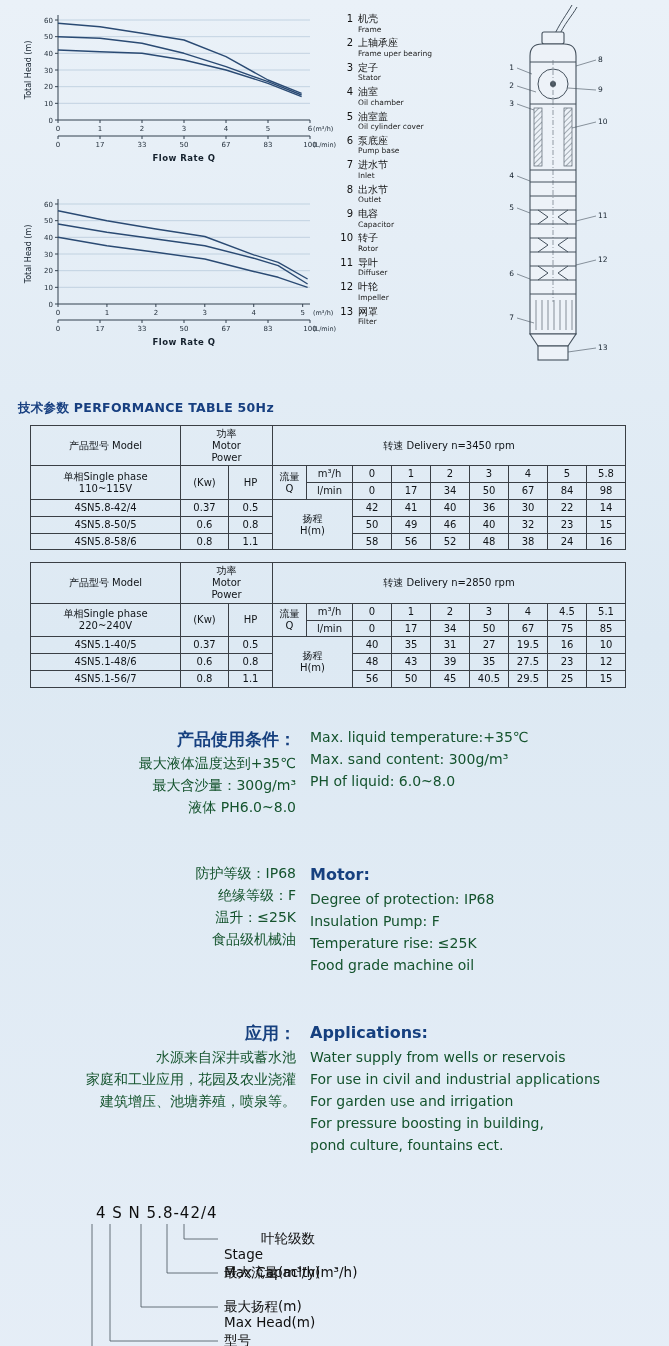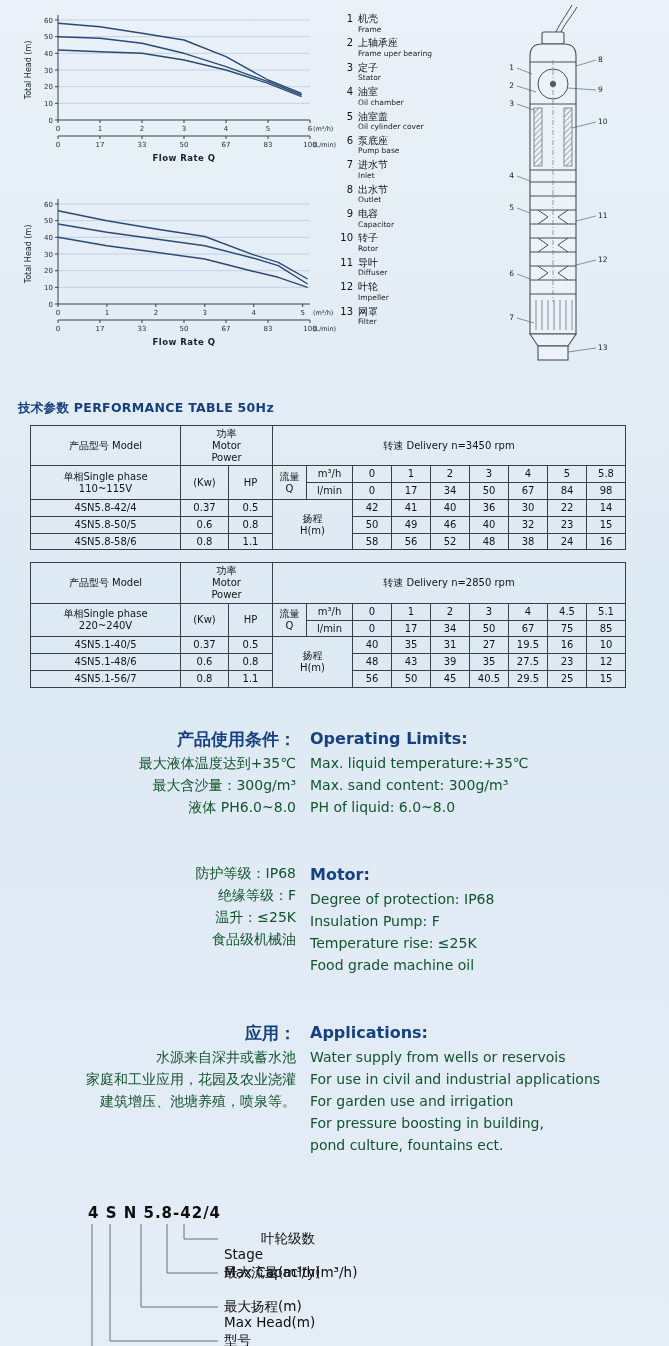--- a/index.html
+++ b/index.html
@@ -55,21 +55,21 @@
   
   .sections{margin-top:38px;}
   .section{display:flex;margin-bottom:44px;padding-left:44px;}
   .sec-cn{width:252px;text-align:right;flex:none;}
   .sec-en{margin-left:14px;text-align:left;}
   .sec-title{font-size:17px;font-weight:bold;color:#16407f;line-height:26px;}
   .sec-title-en{font-size:16px;font-weight:bold;color:#16407f;line-height:26px;}
   .sec-line{font-size:14px;line-height:22px;color:#14532d;}
   
   .nomenclature{position:relative;height:222px;margin-top:6px;}
-  .nom-model{position:absolute;left:88px;top:4px;font-size:15px;font-weight:700;letter-spacing:1px;color:#0e0e0e;}
+  .nom-model{position:absolute;left:96px;top:4px;font-size:15px;font-weight:400;letter-spacing:1px;color:#0e0e0e;}
   .nom-svg{position:absolute;left:0;top:0;}
   .nom-label{position:absolute;left:224px;font-size:13.5px;line-height:16px;color:#0e0e0e;white-space:nowrap;}
 </style>
 </head>
 <body>
 
 <div class="top-area">
   <div class="chart c0">
     <svg width="318" height="172" viewBox="0 0 318 172">
         <line class="grid" x1="36" y1="95.33333333333334" x2="288" y2="95.33333333333334"></line>
@@ -557,21 +557,20 @@
 
 <div class="sections">
     <div class="section">
       <div class="sec-cn">
         <div class="sec-title">产品使用条件：</div>
         <div class="sec-line">最大液体温度达到+35℃</div>
         <div class="sec-line">最大含沙量：300g/m³</div>
         <div class="sec-line">液体 PH6.0~8.0</div>
       </div>
       <div class="sec-en">
-        <div class="sec-title-en">Operating Limits:</div>
         <div class="sec-line">Max. liquid temperature:+35℃</div>
         <div class="sec-line">Max. sand content: 300g/m³</div>
         <div class="sec-line">PH of liquid: 6.0~8.0</div>
       </div>
     </div>
     <div class="section">
       <div class="sec-cn">
         <div class="sec-line">防护等级：IP68</div>
         <div class="sec-line">绝缘等级：F</div>
         <div class="sec-line">温升：≤25K</div>

